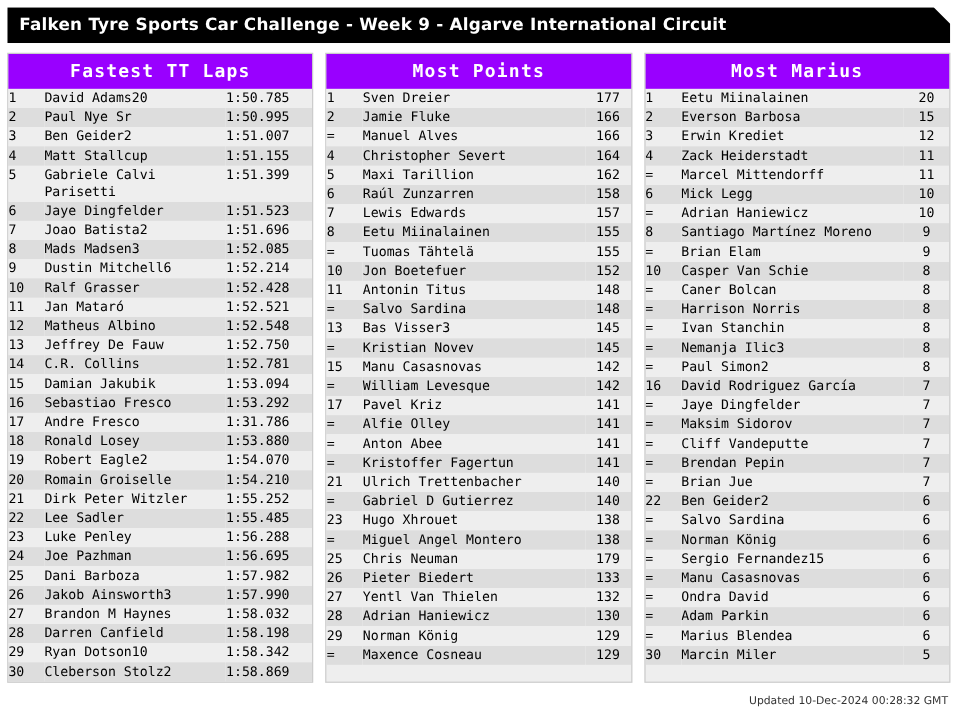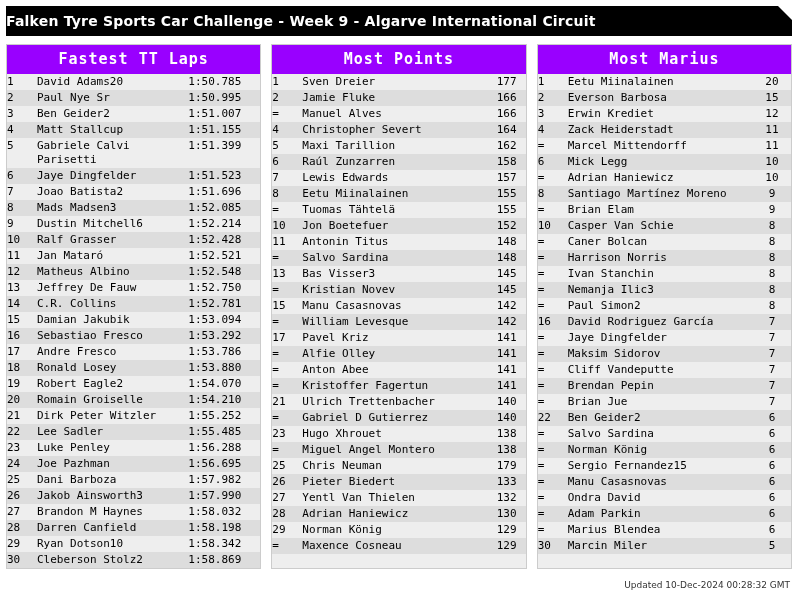--- a/index.html
+++ b/index.html
@@ -25,20 +25,21 @@
   }
   
   .title-bar {
     position: relative;
     margin: 6px 8px 0 6px;
     height: 30px;
     background: #000000;
     color: #ffffff;
     display: flex;
     align-items: center;
+    padding-left: 10px;
     font-family: "DejaVu Sans", sans-serif;
     font-size: 14px;
     font-weight: bold;
     letter-spacing: 0.2px;
     
     clip-path: polygon(0 0, calc(100% - 14px) 0, 100% 14px, 100% 100%, 0 100%);
   }
   
   .columns {
     display: flex;
@@ -240,21 +241,21 @@
               <td class="name">
                 <span class="name-wrap">Sebastiao Fresco</span>
               </td>
               <td class="val-time">1:53.292</td>
             </tr>
             <tr class="norm">
               <td class="pos">17</td>
               <td class="name">
                 <span class="name-wrap">Andre Fresco</span>
               </td>
-              <td class="val-time">1:53.786</td>
+              <td class="val-time">1:31.786</td>
             </tr>
             <tr class="alt">
               <td class="pos">18</td>
               <td class="name">
                 <span class="name-wrap">Ronald Losey</span>
               </td>
               <td class="val-time">1:53.880</td>
             </tr>
             <tr class="norm">
               <td class="pos">19</td>

